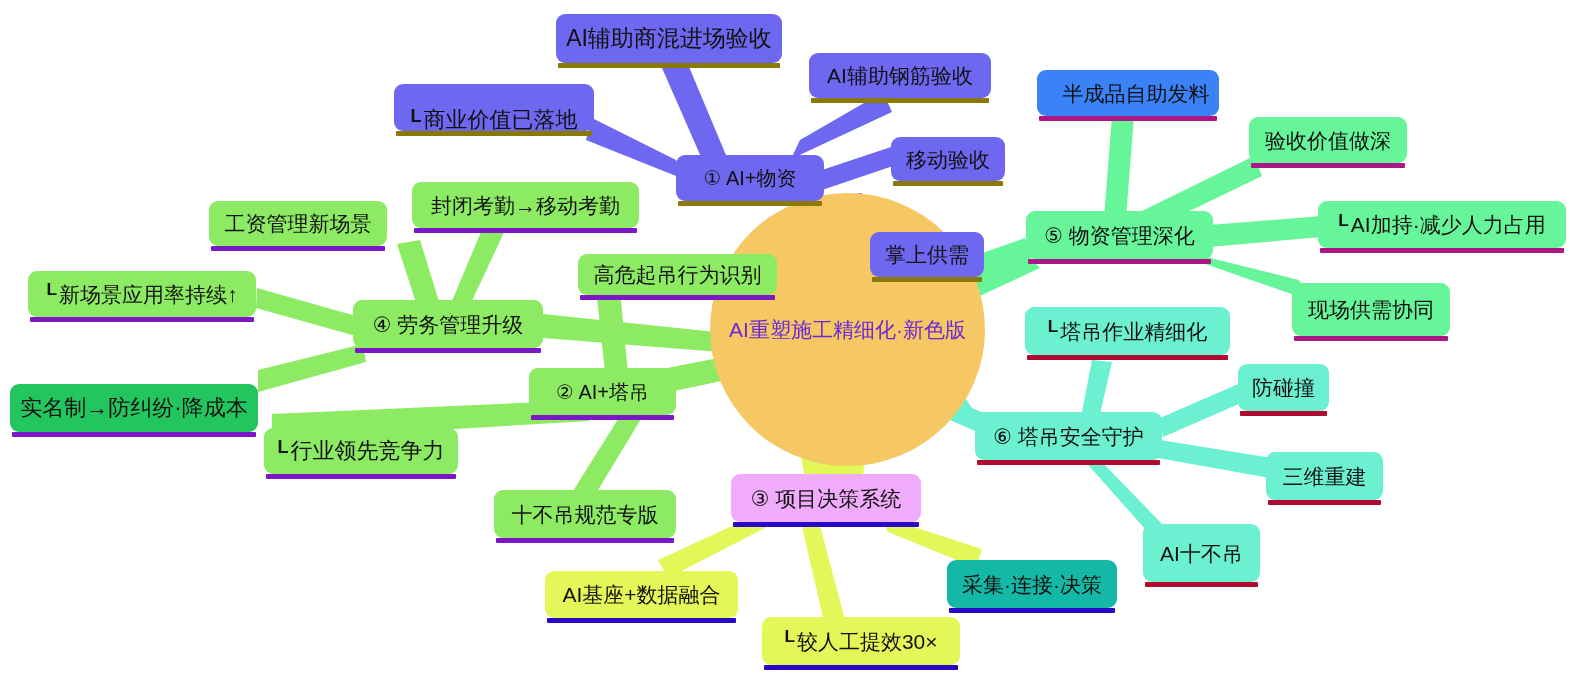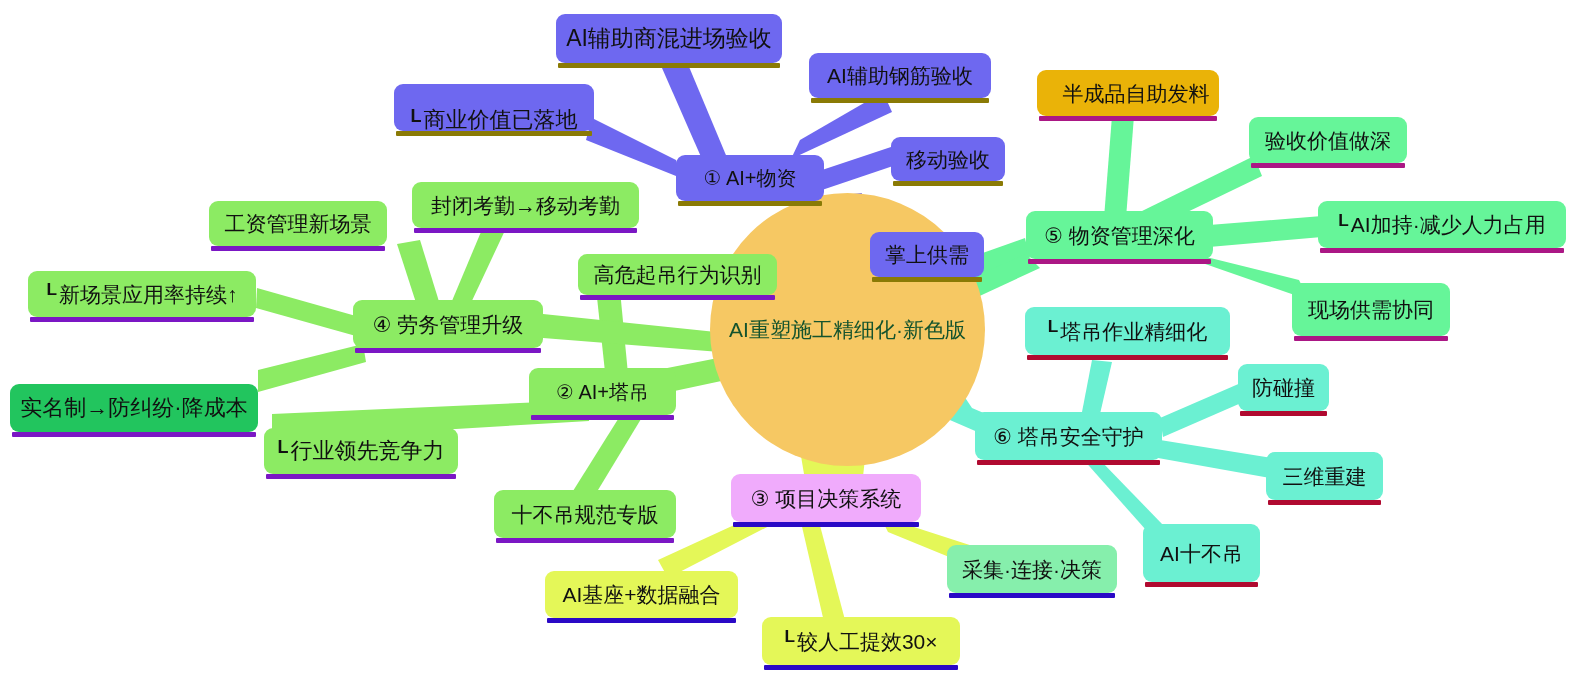--- a/index.html
+++ b/index.html
@@ -44,21 +44,21 @@
     border-radius:1px;
   }
   
   .hub{
     position:absolute;
     border-radius:50%;
     display:flex;
     align-items:center;
     justify-content:center;
     z-index:4;
-    color:#14532d;
+    color:#6d28d9;
   }
   .hub .nlabel{line-height:1;}
 </style>
 </head>
 <body>
 
 <div id="canvas">
 
   <svg id="edges" viewBox="0 0 1571 685" xmlns="http://www.w3.org/2000/svg">
 
@@ -173,21 +173,21 @@
   <div class="node" style="left:545px;top:571px;width:193px;height:47px;background:#E4F758;font-size:21px;">
     <span class="nlabel">AI基座+数据融合</span>
     <span class="ul" style="background:#2A09C6;"></span>
   </div>
 
   <div class="node" style="left:762px;top:617px;width:198px;height:48px;background:#E4F758;font-size:21px;">
     <span class="nlabel"><span class="ell">L</span><span>较人工提效30×</span></span>
     <span class="ul" style="background:#2A09C6;"></span>
   </div>
 
-  <div class="node" style="left:947px;top:545px;width:170px;height:48px;background:#86efac;font-size:21px;">
+  <div class="node" style="left:947px;top:560px;width:170px;height:48px;background:#14b8a6;font-size:21px;">
     <span class="nlabel">采集·连接·决策</span>
     <span class="ul" style="background:#2A09C6;"></span>
   </div>
 
   <div class="node" style="left:353px;top:300px;width:190px;height:48px;background:#8CEB63;font-size:21px;">
     <span class="nlabel">④ 劳务管理升级</span>
     <span class="ul" style="background:#7B17C4;"></span>
   </div>
 
   <div class="node" style="left:209px;top:201px;width:178px;height:45px;background:#8CEB63;font-size:21px;">
@@ -208,21 +208,21 @@
   <div class="node" style="left:10px;top:384px;width:248px;height:48px;background:#22c55e;font-size:22px;">
     <span class="nlabel">实名制→防纠纷·降成本</span>
     <span class="ul" style="background:#7B17C4;"></span>
   </div>
 
   <div class="node" style="left:1026px;top:211px;width:187px;height:48px;background:#66F599;font-size:21px;">
     <span class="nlabel">⑤ 物资管理深化</span>
     <span class="ul" style="background:#AB1785;"></span>
   </div>
 
-  <div class="node" style="left:1037px;top:70px;width:182px;height:46px;background:#eab308;font-size:21px;padding-left:16px;">
+  <div class="node" style="left:1037px;top:70px;width:182px;height:46px;background:#3b82f6;font-size:21px;padding-left:16px;">
     <span class="nlabel">半成品自助发料</span>
     <span class="ul" style="background:#AB1785;"></span>
   </div>
 
   <div class="node" style="left:1249px;top:117px;width:158px;height:46px;background:#66F599;font-size:21px;">
     <span class="nlabel">验收价值做深</span>
     <span class="ul" style="background:#AB1785;"></span>
   </div>
 
   <div class="node" style="left:1318px;top:201px;width:248px;height:47px;background:#66F599;font-size:21px;">

